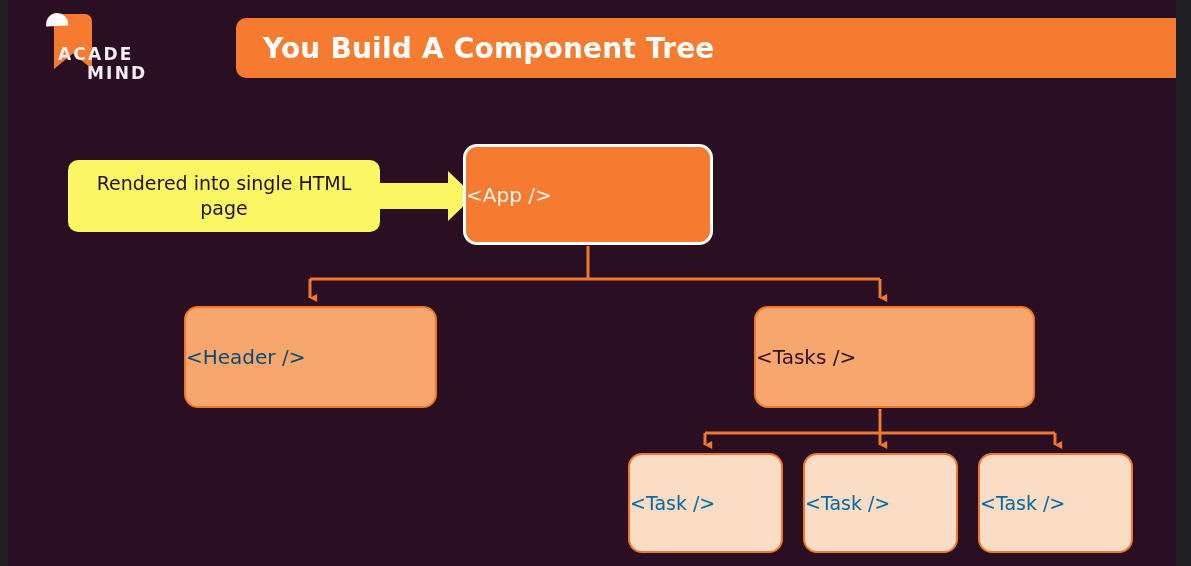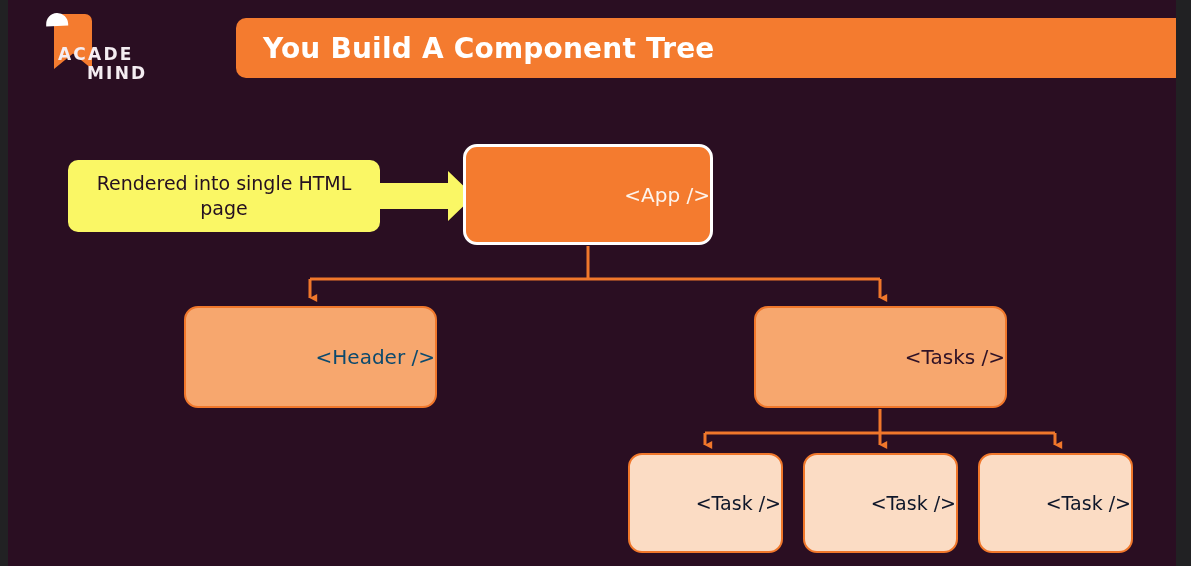--- a/index.html
+++ b/index.html
@@ -47,52 +47,52 @@
   }
   #title {
     color:#FFFFFF; font-size:28px; font-weight:bold;
     padding-left:27px; letter-spacing:0.2px;
     font-family:"DejaVu Sans", sans-serif;
   }
 
   
   .node {
     position:absolute;
-    display:flex; align-items:center; justify-content:flex-end;
+    display:flex; align-items:center; justify-content:flex-start;
     text-align:center;
     font-family:"DejaVu Sans", sans-serif;
   }
 
   #node-app {
     left:455px; top:144px; width:250px; height:101px;
     background:#F47B2F;
     border:3px solid #FFFFFF;
     border-radius:14px;
     color:#FDF4EC; font-size:20px;
   }
   #node-header {
     left:176px; top:306px; width:253px; height:102px;
     background:#F7A76E;
     border:2px solid #F0772B;
     border-radius:14px;
     color:#0c4a6e; font-size:20px;
   }
   #node-tasks {
-    left:746px; top:306px; width:253px; height:102px;
+    left:746px; top:306px; width:281px; height:102px;
     background:#F7A76E;
     border:2px solid #F0772B;
     border-radius:14px;
     color:#2F1226; font-size:20px;
   }
   .node-task {
     top:453px; width:155px; height:100px;
     background:#FBDCC4;
     border:2px solid #F0772B;
     border-radius:14px;
-    color:#0f172a; font-size:19px;
+    color:#0369a1; font-size:19px;
   }
   #node-task-0 { left:620px; }
   #node-task-1 { left:795px; }
   #node-task-2 { left:970px; }
 
   
   #callout {
     position:addressed; position:absolute;
     left:60px; top:160px; width:312px; height:72px;
     background:#FAF765;

